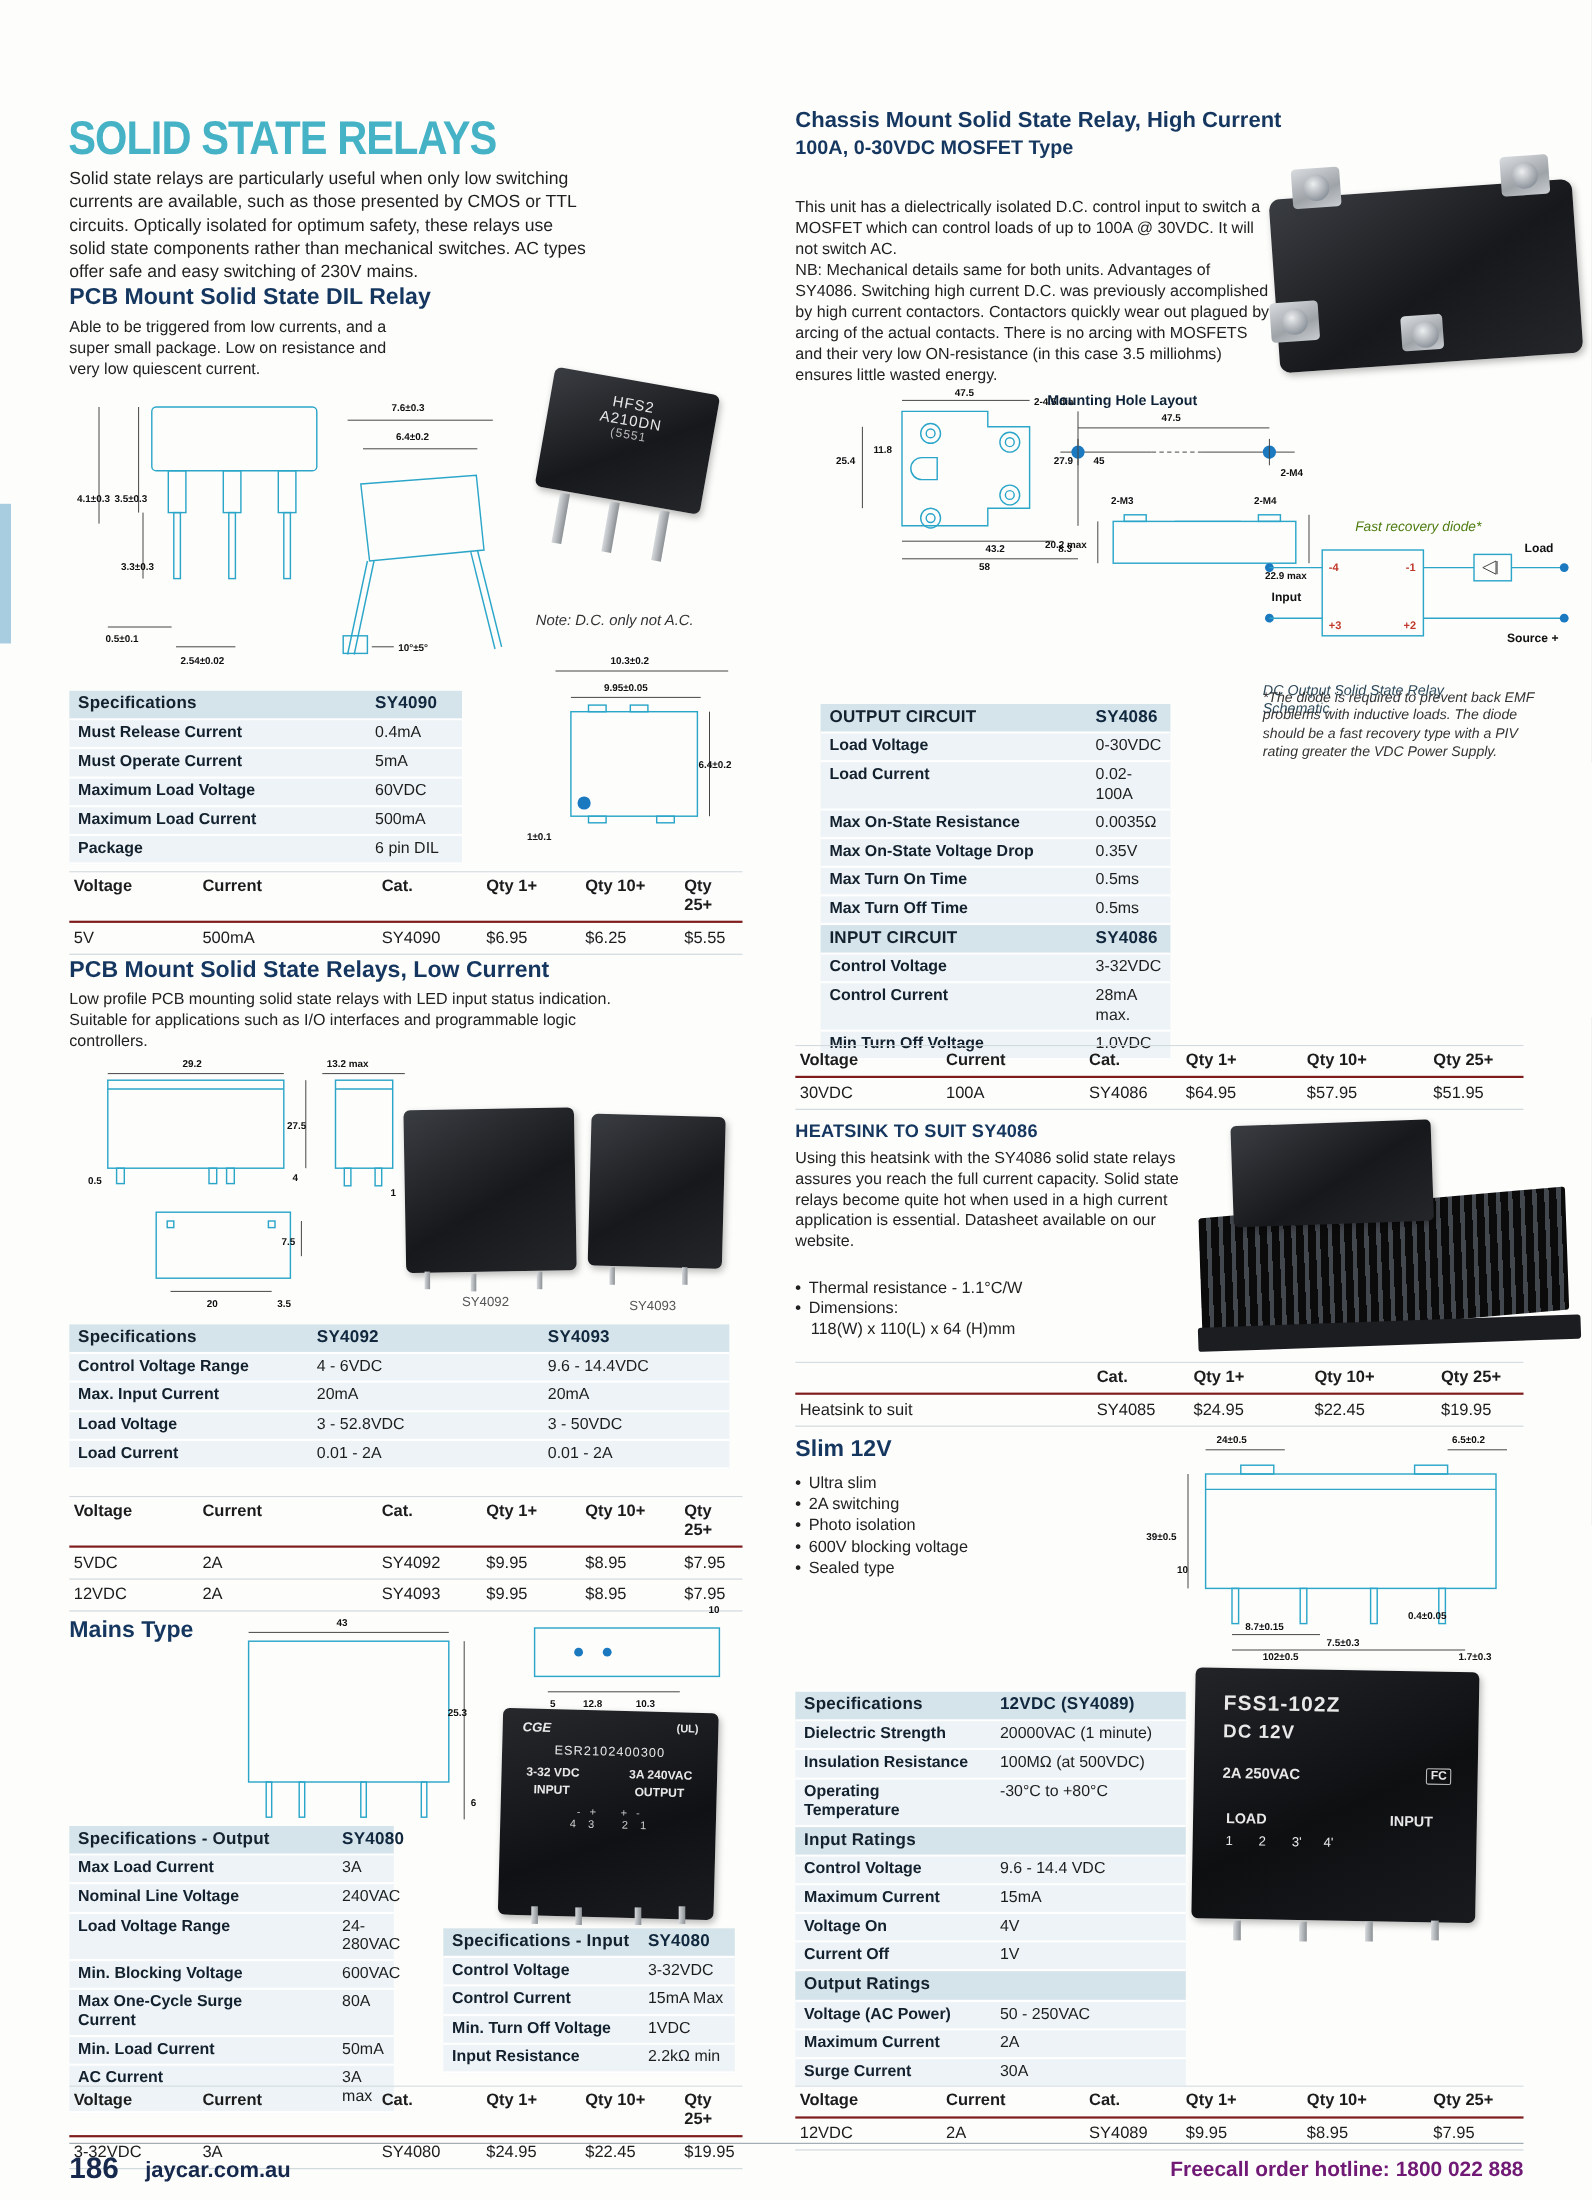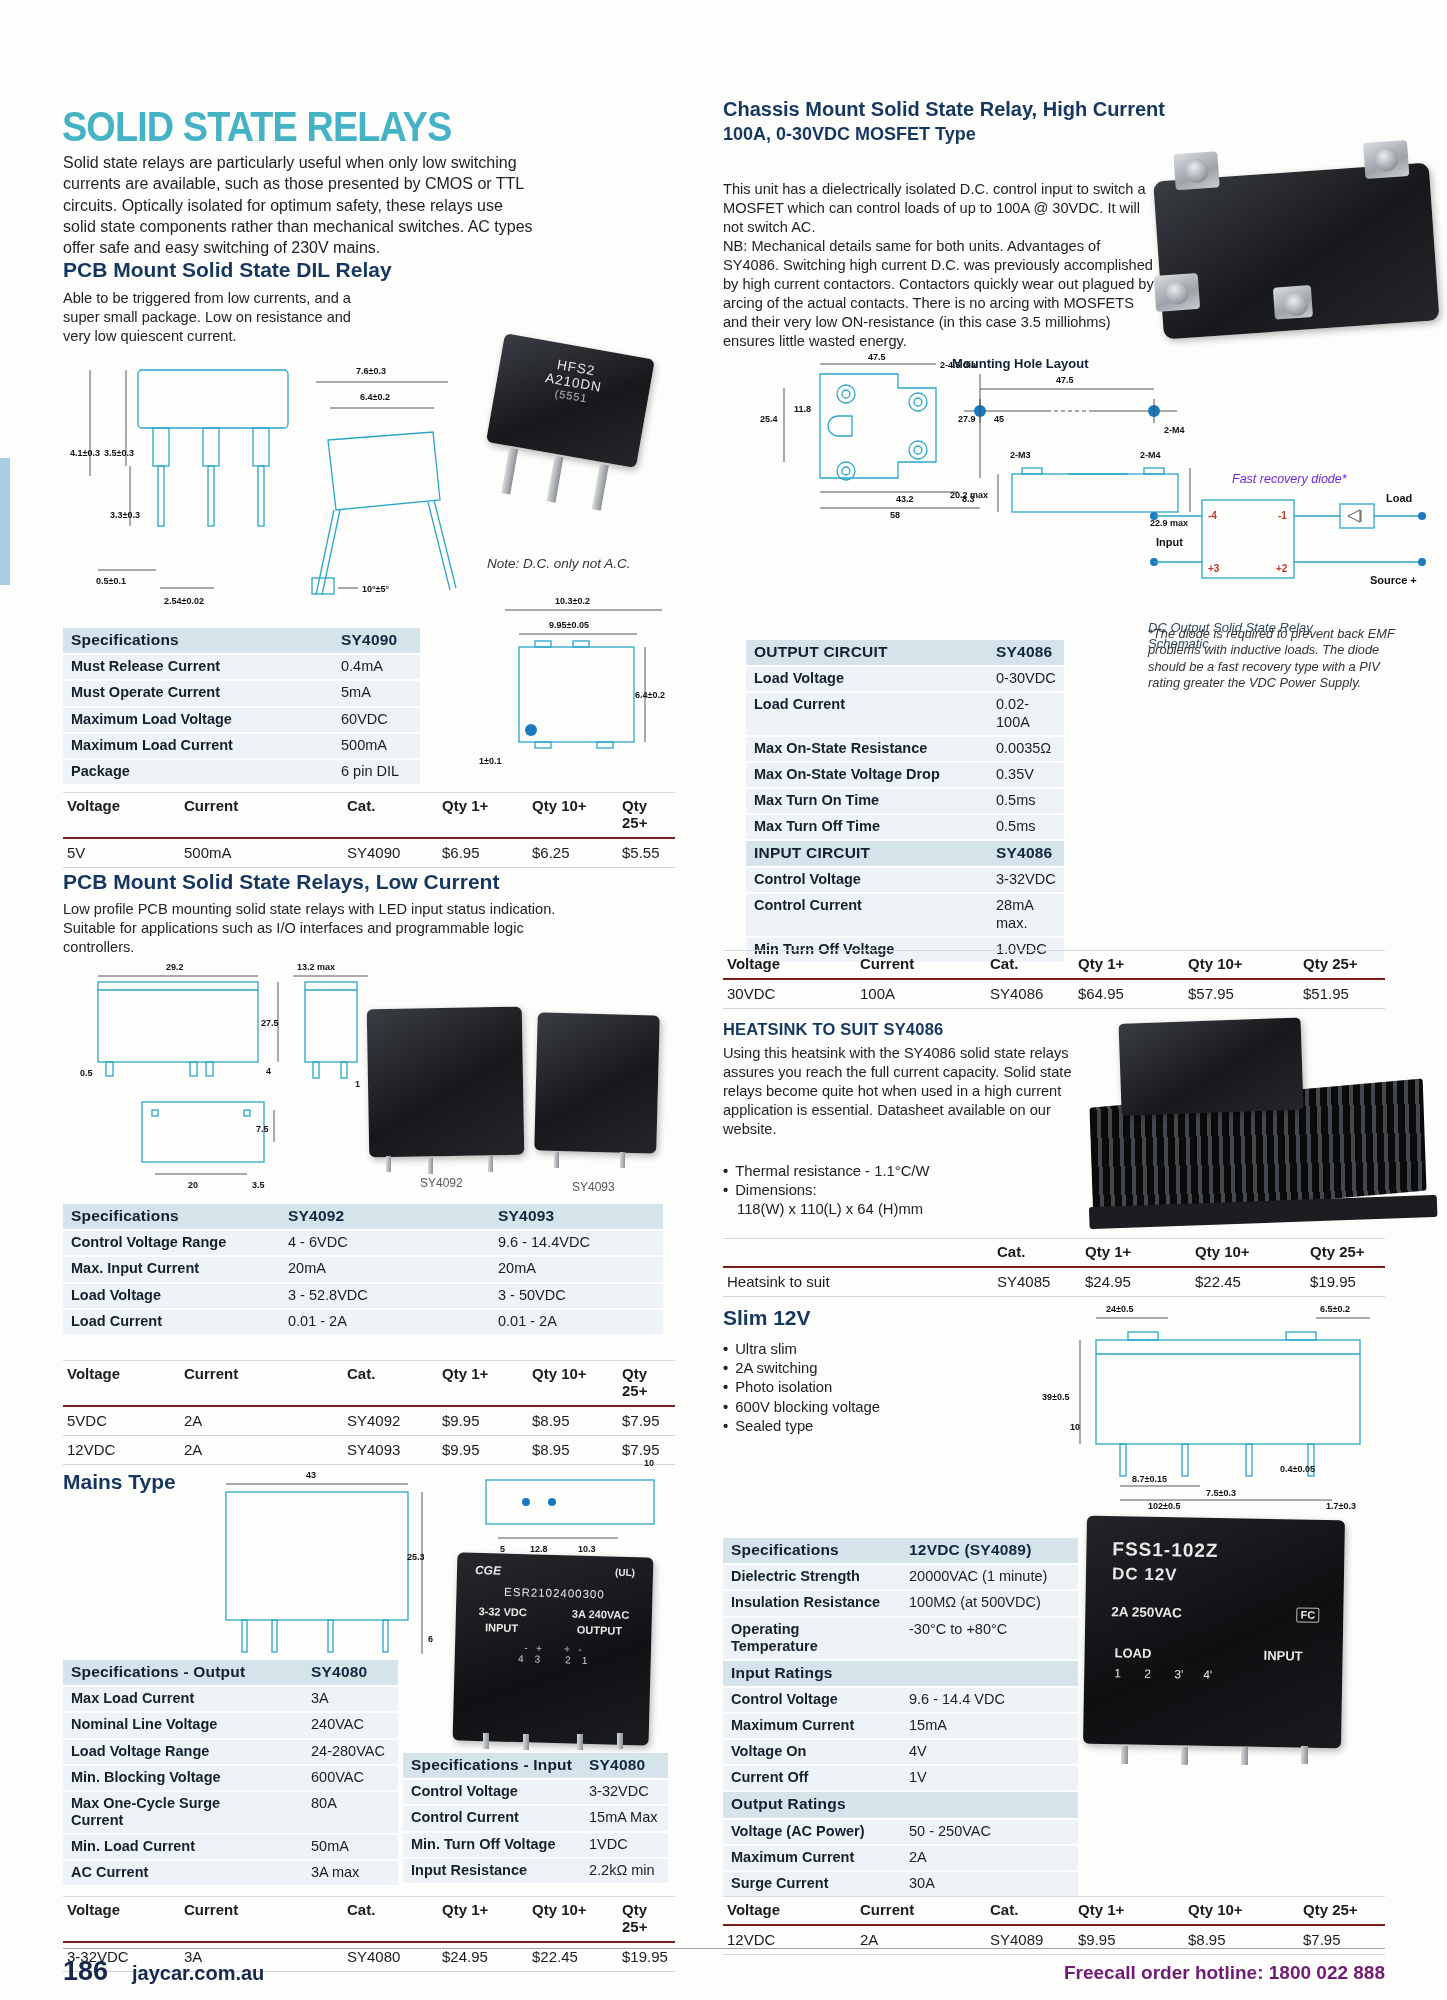--- a/index.html
+++ b/index.html
@@ -342,21 +342,21 @@
       </div>
       <div style="margin-top:8px;font-size:10px;color:#cfcfcf;white-space:pre;">-   +        +   -</div>
       <div style="font-size:10px;color:#cfcfcf;white-space:pre;">4    3         2    1</div>
     </div>
     <div class="pin" style="left:28px;top:178px;width:6px;height:16px;"></div>
     <div class="pin" style="left:68px;top:179px;width:6px;height:16px;"></div>
     <div class="pin" style="left:122px;top:179px;width:6px;height:16px;"></div>
     <div class="pin" style="left:162px;top:178px;width:6px;height:16px;"></div>
   </div>
 
-  <div class="abs spec wrapmains" style="left:63px;top:1660px;width:335px;--cols:240px 1fr;">
+  <div class="abs spec wrapmains" style="left:63px;top:1660px;width:295px;--cols:240px 1fr;">
     <div class="trow shead">
         <div class="cell">Specifications - Output</div>
         <div class="cell">SY4080</div>
       </div>
     <div>
         <div class="trow srow">
           <div class="cell">Max Load Current</div>
           <div class="cell">3A</div>
         </div>
         <div class="trow srow">
@@ -494,21 +494,21 @@
       <rect x="196" y="28" width="20" height="6"></rect>
     <line x1="120" y1="34" x2="180" y2="34"></line>
     <line class="dim" x1="50" y1="34" x2="50" y2="72"></line>
     <line class="dim" x1="242" y1="28" x2="242" y2="72"></line>
     <text x="62" y="18">2-M3</text>
     <text x="192" y="18">2-M4</text>
     <text x="2" y="58">20.2 max</text>
     <text x="202" y="86">22.9 max</text>
   </svg>
 
-  <div class="abs" style="left:1232px;top:472px;font-size:12.5px;font-style:italic;color:#6d28d9;">Fast recovery diode*</div>
+  <div class="abs" style="left:1232px;top:472px;font-size:12.5px;font-style:italic;color:#4d7c0f;">Fast recovery diode*</div>
 
   <svg class="abs diag" style="left:1140px;top:488px;" width="300" height="102">
     <circle class="fill" cx="14" cy="28" r="4"></circle>
       <circle class="fill" cx="14" cy="74" r="4"></circle>
     <line x1="14" y1="28" x2="62" y2="28"></line>
       <line x1="14" y1="74" x2="62" y2="74"></line>
     <rect x="62" y="12" width="92" height="78"></rect>
     <line x1="154" y1="28" x2="200" y2="28"></line>
     <rect x="200" y="16" width="34" height="24"></rect>
     <path class="dim" d="M208,28 l12,-6 v12 z M221,22 v12"></path>

